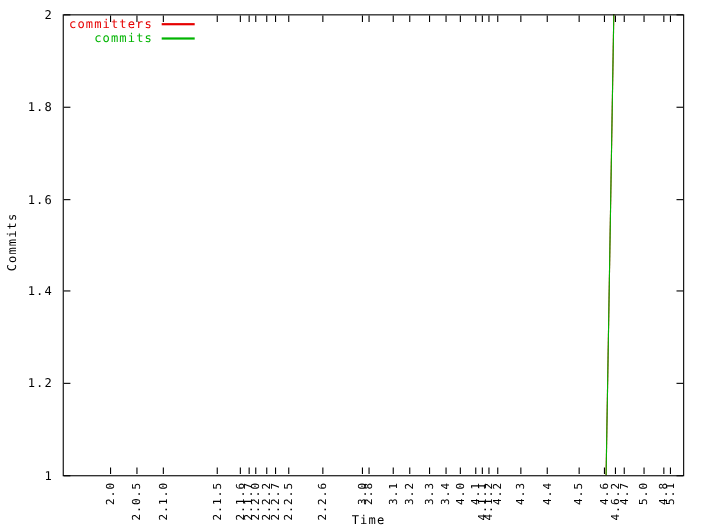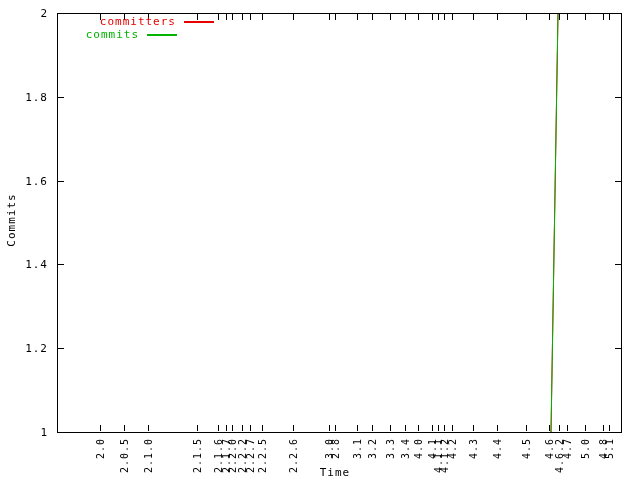--- a/index.html
+++ b/index.html
@@ -142,21 +142,21 @@
       <line x1="609.5" y1="431" x2="609.5" y2="425" stroke="#000000"></line>
       <line x1="609.5" y1="14" x2="609.5" y2="20" stroke="#000000"></line>
       <text x="612.5" y="438" text-anchor="end" font-size="10" letter-spacing="1" fill="#000" transform="rotate(-90 612.5 438)">5.1</text>
     </svg>
 
   <div class="ylab">Commits</div>
   <div class="xlab">Time</div>
 
   <div class="legend">
     <div class="legend-row">
-      <span class="legend-label" style="color: rgb(230, 0, 0); padding-left: 37px;">committers</span>
+      <span class="legend-label" style="color: rgb(230, 0, 0);">committers</span>
       <span class="legend-line" style="background: rgb(230, 0, 0);"></span>
     </div>
     <div class="legend-row">
       <span class="legend-label" style="color: rgb(0, 180, 0);">commits</span>
       <span class="legend-line" style="background: rgb(0, 180, 0);"></span>
     </div>
   </div>
 </div>
 
 </body></html>

